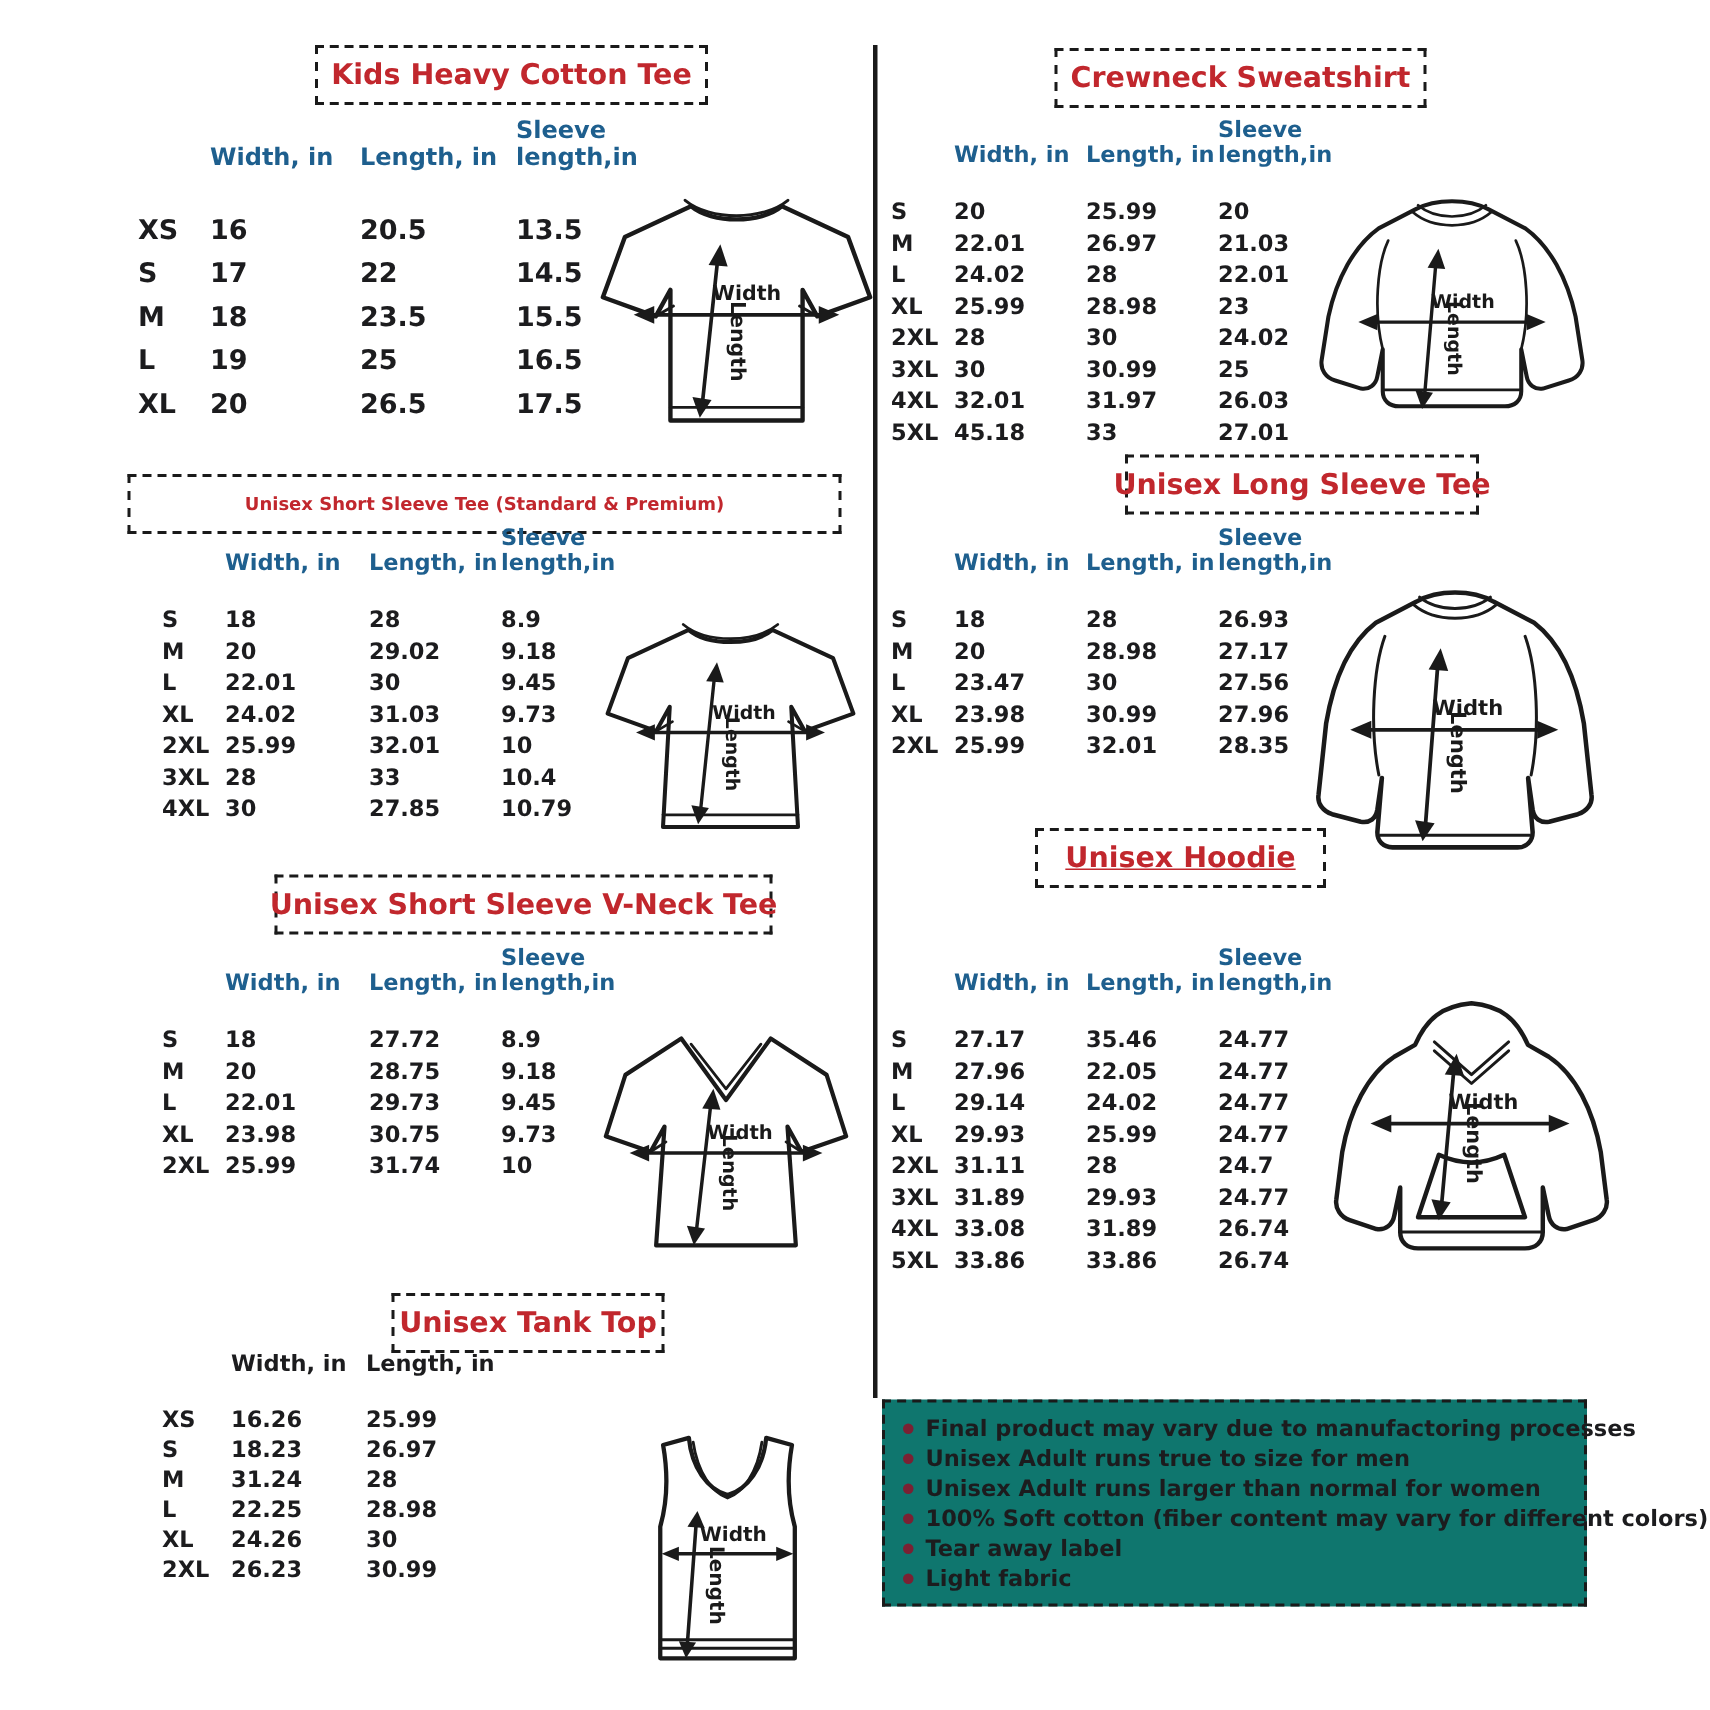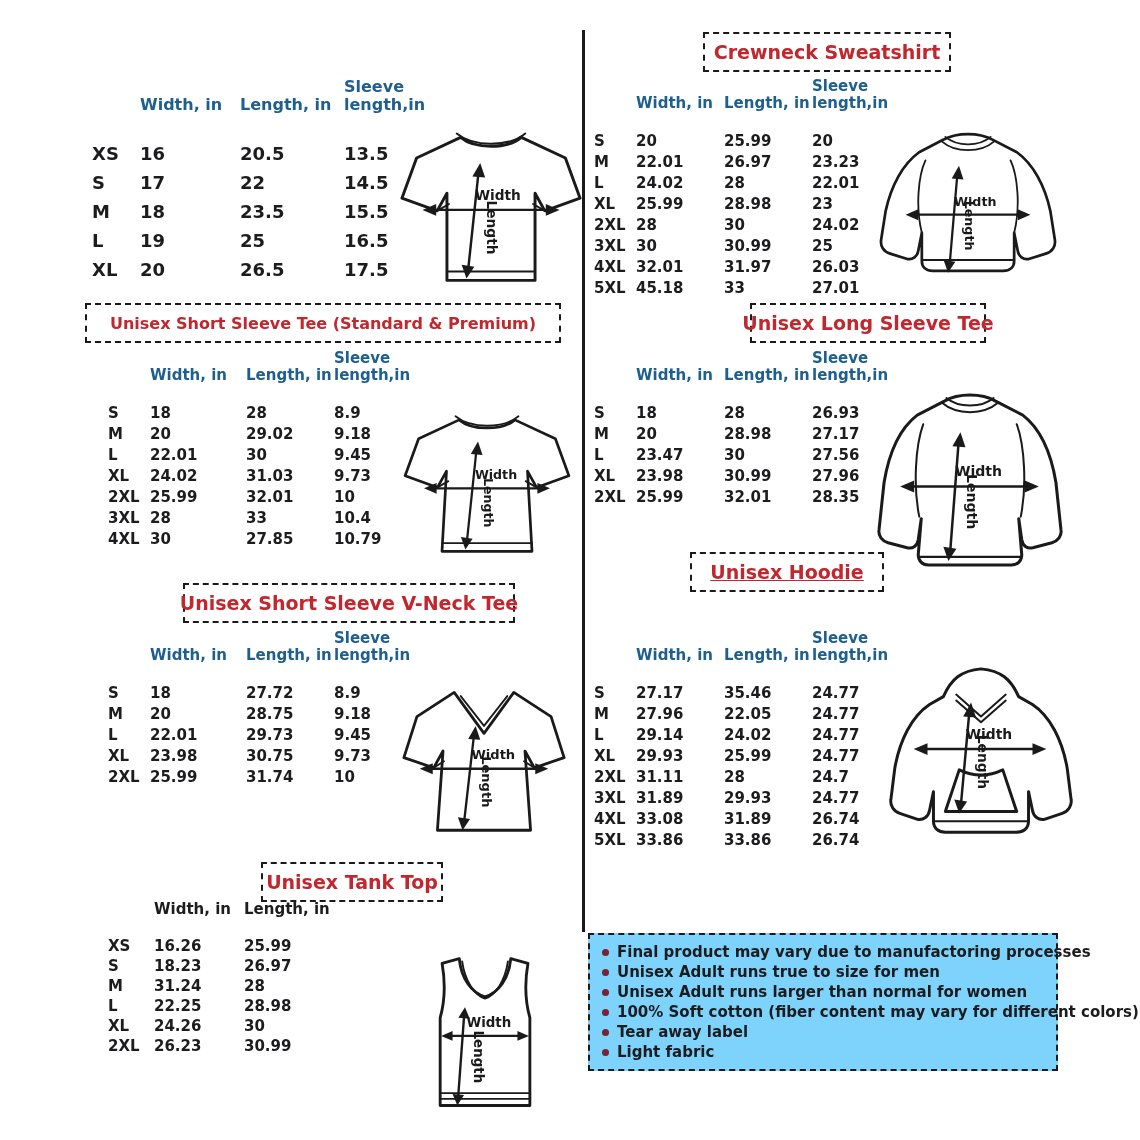--- a/index.html
+++ b/index.html
@@ -4,21 +4,21 @@
 <style>
   html,body{margin:0;padding:0;background:#fff;}
   .canvas{position:relative;width:1140px;height:1140px;background:#fff;overflow:hidden;
           font-family:"DejaVu Sans",sans-serif;color:var(--c-text,#1c1c1e);}
   .divider{position:absolute;left:582px;top:30px;width:3px;height:902px;background:var(--c-line,#1a1a1a);}
   
   .title-box{position:absolute;height:36px;border:2px dashed var(--c-line,#1a1a1a);background:#fff;
              display:flex;align-items:center;justify-content:center;
              color:var(--c-title,#c1272d);font-weight:700;font-size:19px;white-space:nowrap;}
   #t-kids{left:210px;top:30px;width:258px;}
-  #t-std{left:85px;top:303px;width:472px;font-size:16px;}
+  #t-std{left:85px;top:316px;width:472px;font-size:12px;}
   #t-vneck{left:183px;top:583px;width:328px;}
   #t-tank{left:261px;top:862px;width:178px;}
   #t-crew{left:703px;top:32px;width:244px;}
   #t-long{left:710px;top:303px;width:232px;margin-left:40px;}
   #t-hood{left:690px;top:552px;width:190px;text-decoration:underline;}
   
   .size-table{position:absolute;}
   .trow{display:grid;align-items:center;}
   .tcell{font-weight:700;font-size:15px;}
   .size{font-size:15px;}
@@ -50,33 +50,34 @@
   #il-hood{left:872px;top:655px;width:218px;height:203px;}
   .garment svg{width:100%;height:100%;display:block;}
   .ln{stroke:var(--c-line,#1a1a1a);fill:none;stroke-width:3;stroke-linecap:round;stroke-linejoin:round;}
   .ln2{stroke:var(--c-line,#1a1a1a);fill:none;stroke-width:2;stroke-linecap:round;stroke-linejoin:round;}
   .bodyfill{fill:#fff;}
   .ar{stroke:var(--c-line,#1a1a1a);stroke-width:2.5;stroke-linecap:round;}
   .ah{fill:var(--c-line,#1a1a1a);stroke:none;}
   .glabel{font-family:"DejaVu Sans",sans-serif;font-size:14px;font-weight:700;fill:var(--c-line,#1a1a1a);}
   
   .notes{position:absolute;left:588px;top:933px;width:470px;height:138px;
-         border:2px dashed var(--c-line,#1a1a1a);background:#7dd3fc;box-sizing:border-box;
+         border:2px dashed var(--c-line,#1a1a1a);background:#0f766e;box-sizing:border-box;
          padding:7px 12px;display:flex;flex-direction:column;justify-content:space-around;}
   .note{display:flex;align-items:center;gap:8px;}
   .dot{width:7px;height:7px;border-radius:50%;background:var(--c-bullet,#7a2133);flex:0 0 auto;}
   .ntext{font-size:15px;font-weight:700;color:var(--c-text,#1c1c1e);white-space:nowrap;}
 </style>
 </head>
 <body>
 
 <div class="canvas">
 
   <div class="divider"></div>
 
+  <div class="title-box" id="t-kids">Kids Heavy Cotton Tee</div>
   <div class="title-box" id="t-std">Unisex Short Sleeve Tee (Standard &amp; Premium)</div>
   <div class="title-box" id="t-vneck">Unisex Short Sleeve V-Neck Tee</div>
   <div class="title-box" id="t-tank">Unisex Tank Top</div>
   <div class="title-box" id="t-crew">Crewneck Sweatshirt</div>
   <div class="title-box" id="t-long">Unisex Long Sleeve Tee</div>
   <div class="title-box" id="t-hood">Unisex Hoodie</div>
 
   <div class="size-table t-kids" id="tb-kids">
       <div class="trow thead">
         <span class="tcell size"></span>
@@ -254,21 +255,21 @@
       <div class="trow">
         <span class="tcell size">S</span>
         <span class="tcell">20</span>
         <span class="tcell">25.99</span>
         <span class="tcell">20</span>
       </div>
       <div class="trow">
         <span class="tcell size">M</span>
         <span class="tcell">22.01</span>
         <span class="tcell">26.97</span>
-        <span class="tcell">23.23</span>
+        <span class="tcell">21.03</span>
       </div>
       <div class="trow">
         <span class="tcell size">L</span>
         <span class="tcell">24.02</span>
         <span class="tcell">28</span>
         <span class="tcell">22.01</span>
       </div>
       <div class="trow">
         <span class="tcell size">XL</span>
         <span class="tcell">25.99</span>

